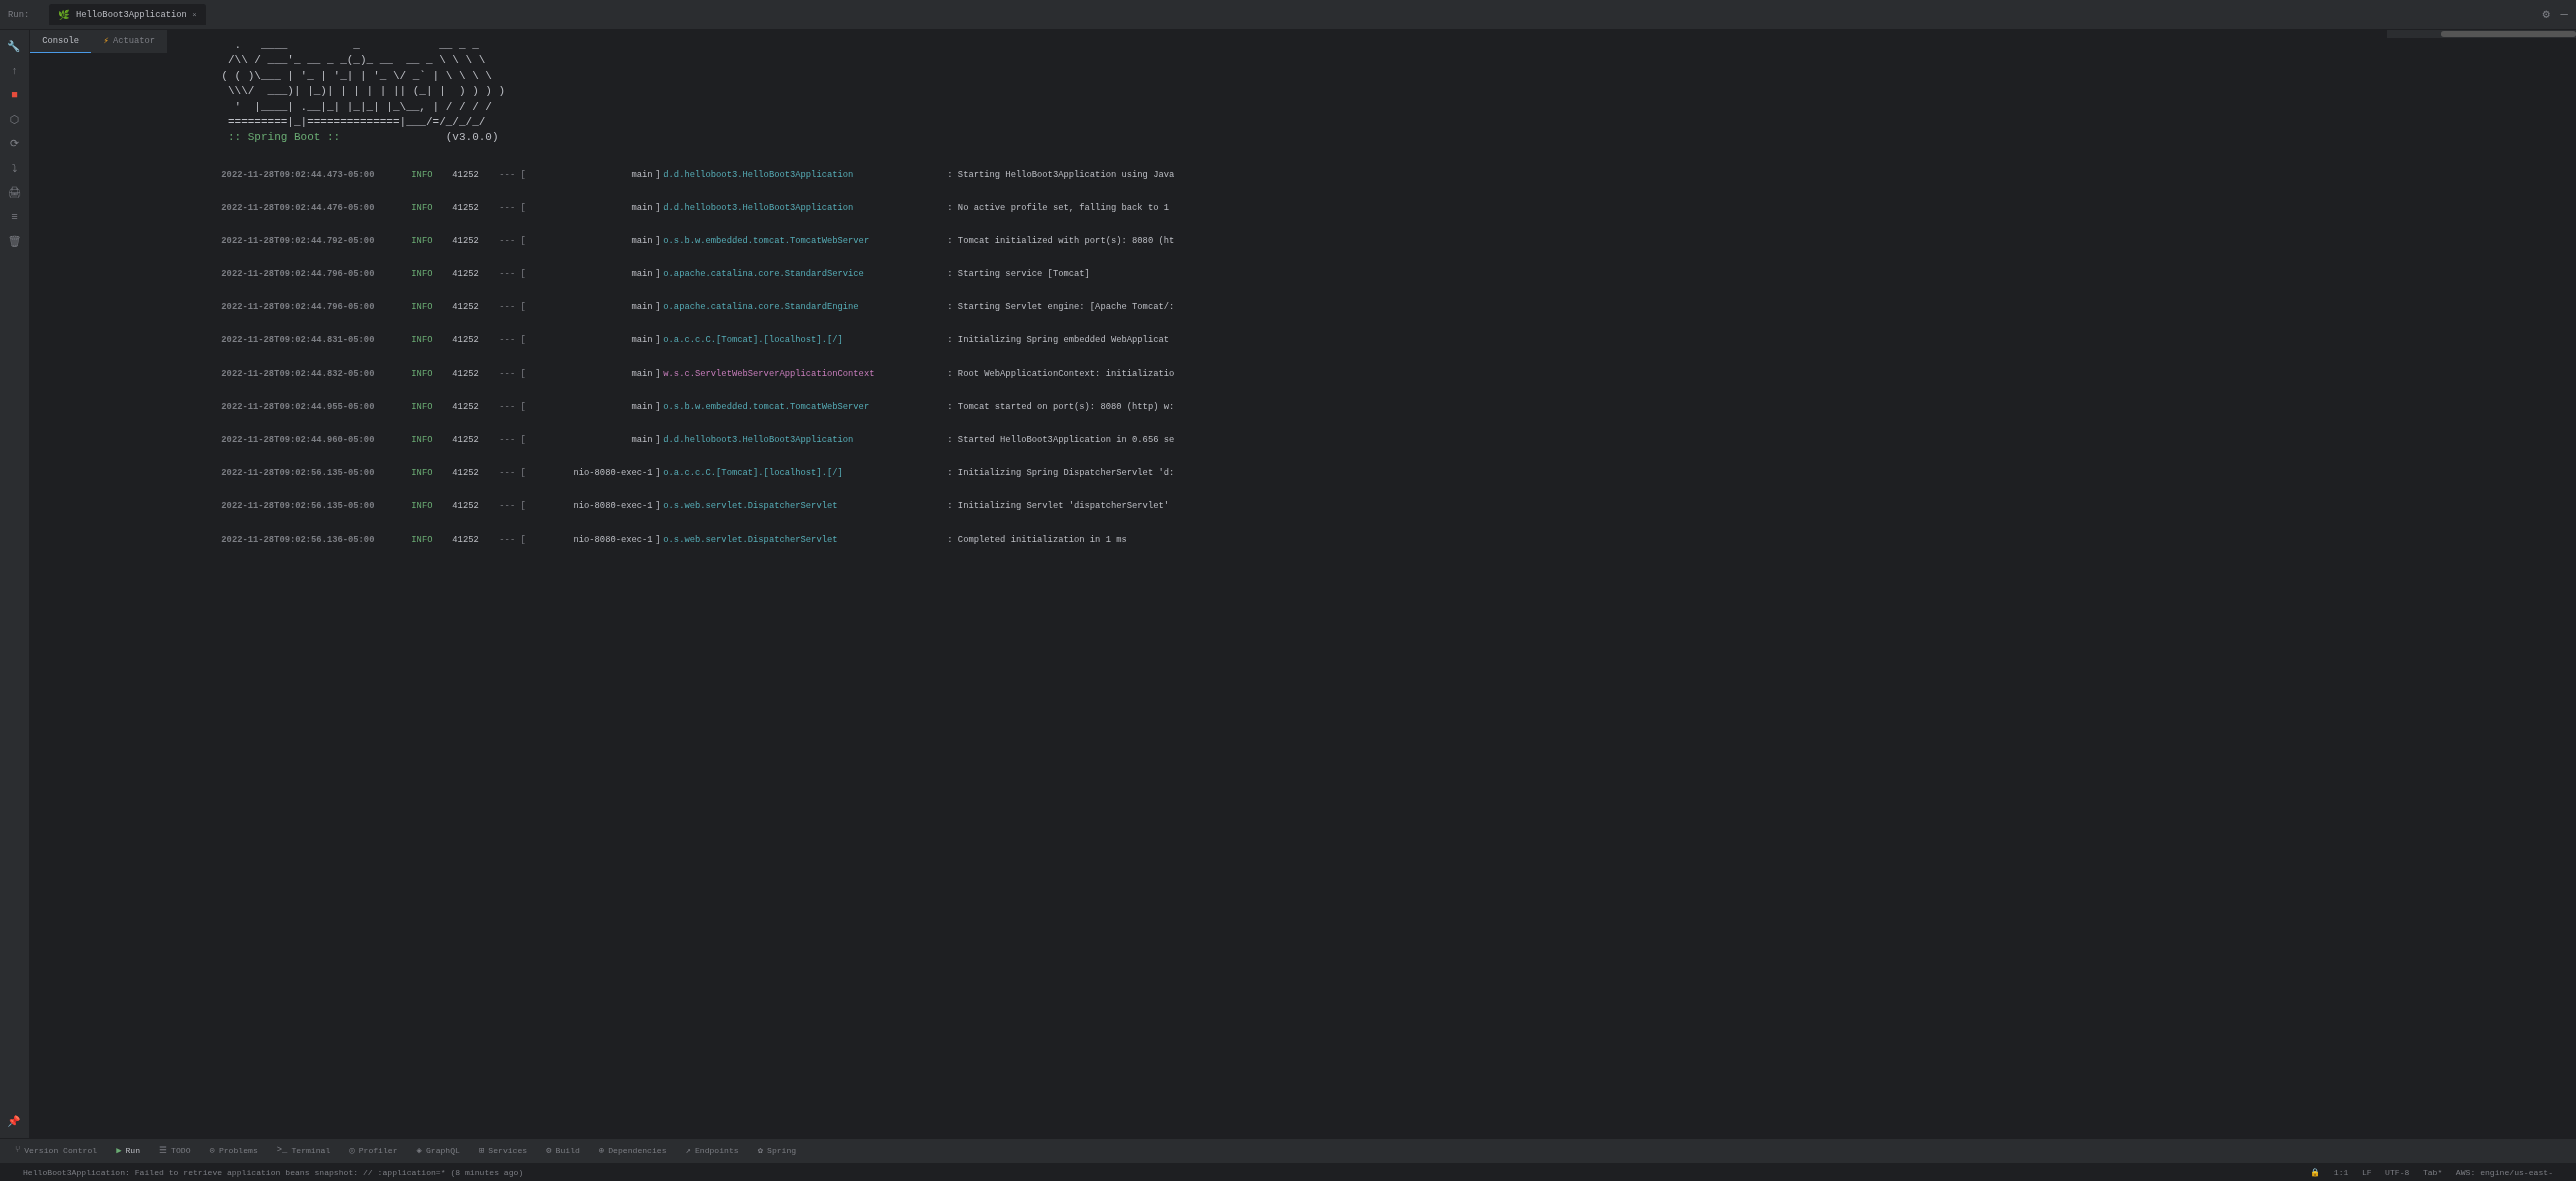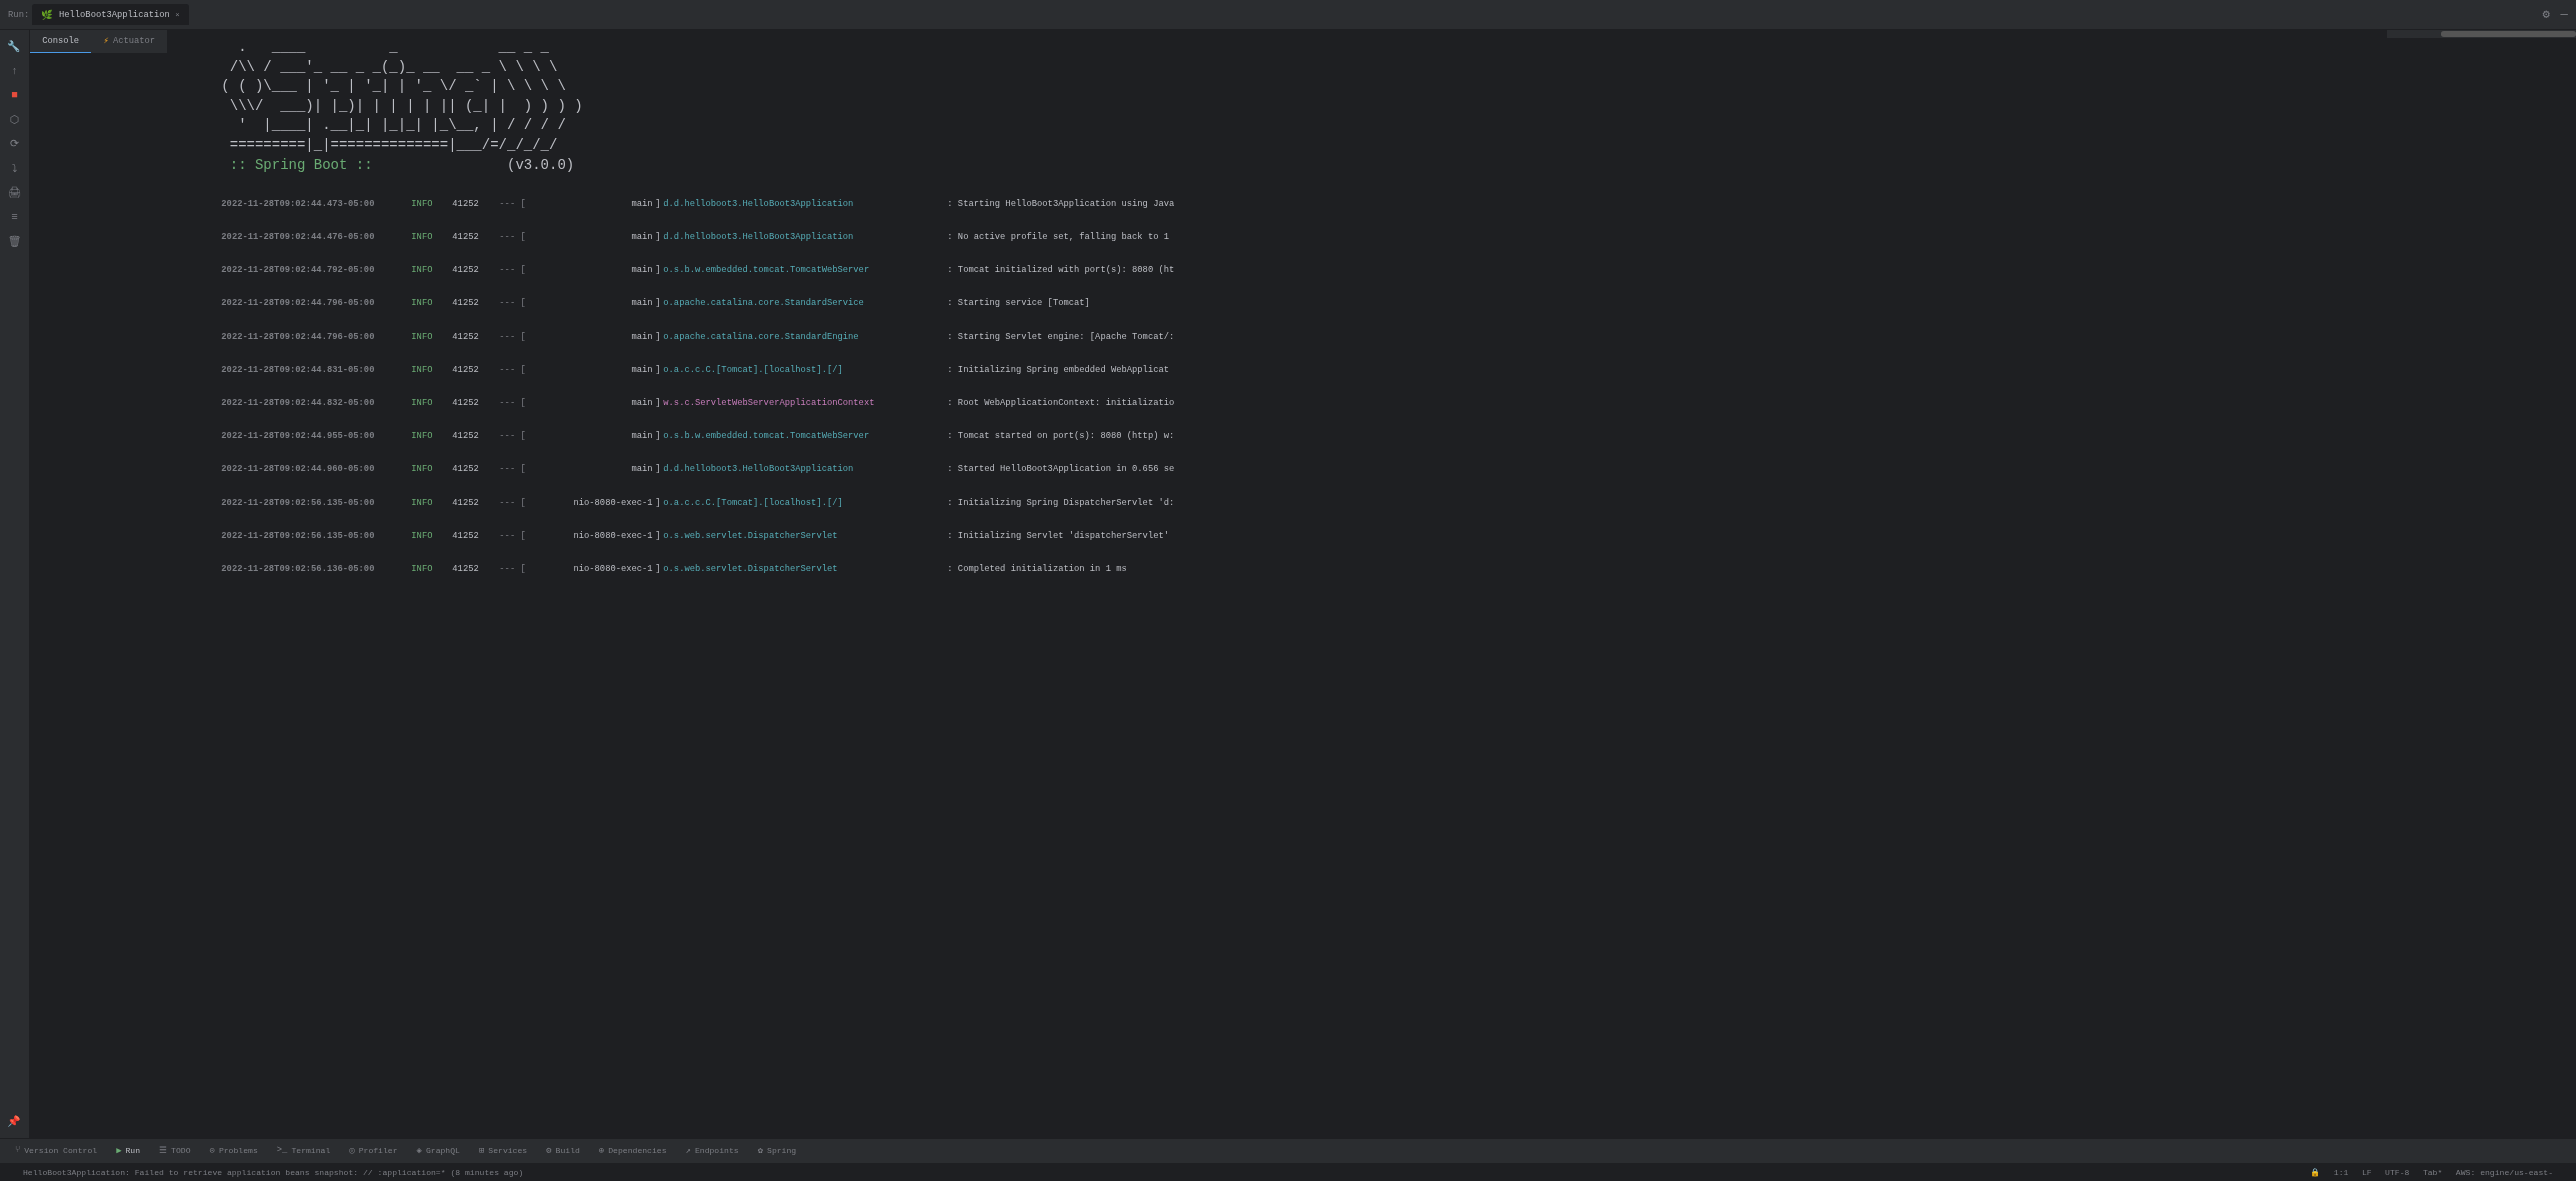--- a/index.html
+++ b/index.html
@@ -21,21 +21,21 @@
       height: 30px;
       display: flex;
       align-items: center;
       padding: 0 8.1px;
       border-bottom: 0.7px solid #1e1f22;
       flex-shrink: 0;
     }
     .run-label {
       color: #7c7e84;
       font-size: 8.8px;
-      margin-right: 3px;
+      margin-right: 20px;
     }
     .run-tab {
       background: #1e1f22;
       border-radius: 2.7px 2.7px 0 0;
       padding: 4.1px 9.5px;
       display: flex;
       align-items: center;
       gap: 5.4px;
       color: #bcbec4;
       font-size: 8.8px;
@@ -135,21 +135,21 @@
       overflow-y: auto;
       overflow-x: auto;
       padding: 5.4px 0;
       font-size: 8.8px;
       line-height: 1.5;
     }
 
     .ascii-art {
       color: #bcbec4;
       font-family: 'Consolas', 'Courier New', monospace;
-      font-size: 14px;
+      font-size: 11px;
       line-height: 1.4;
       padding: 2.7px 54px;
       white-space: pre;
     }
     .ascii-art .green { color: #6aab73; }
     .ascii-art .version { color: #bcbec4; }
 
     .log-line {
       display: flex;
       align-items: baseline;

